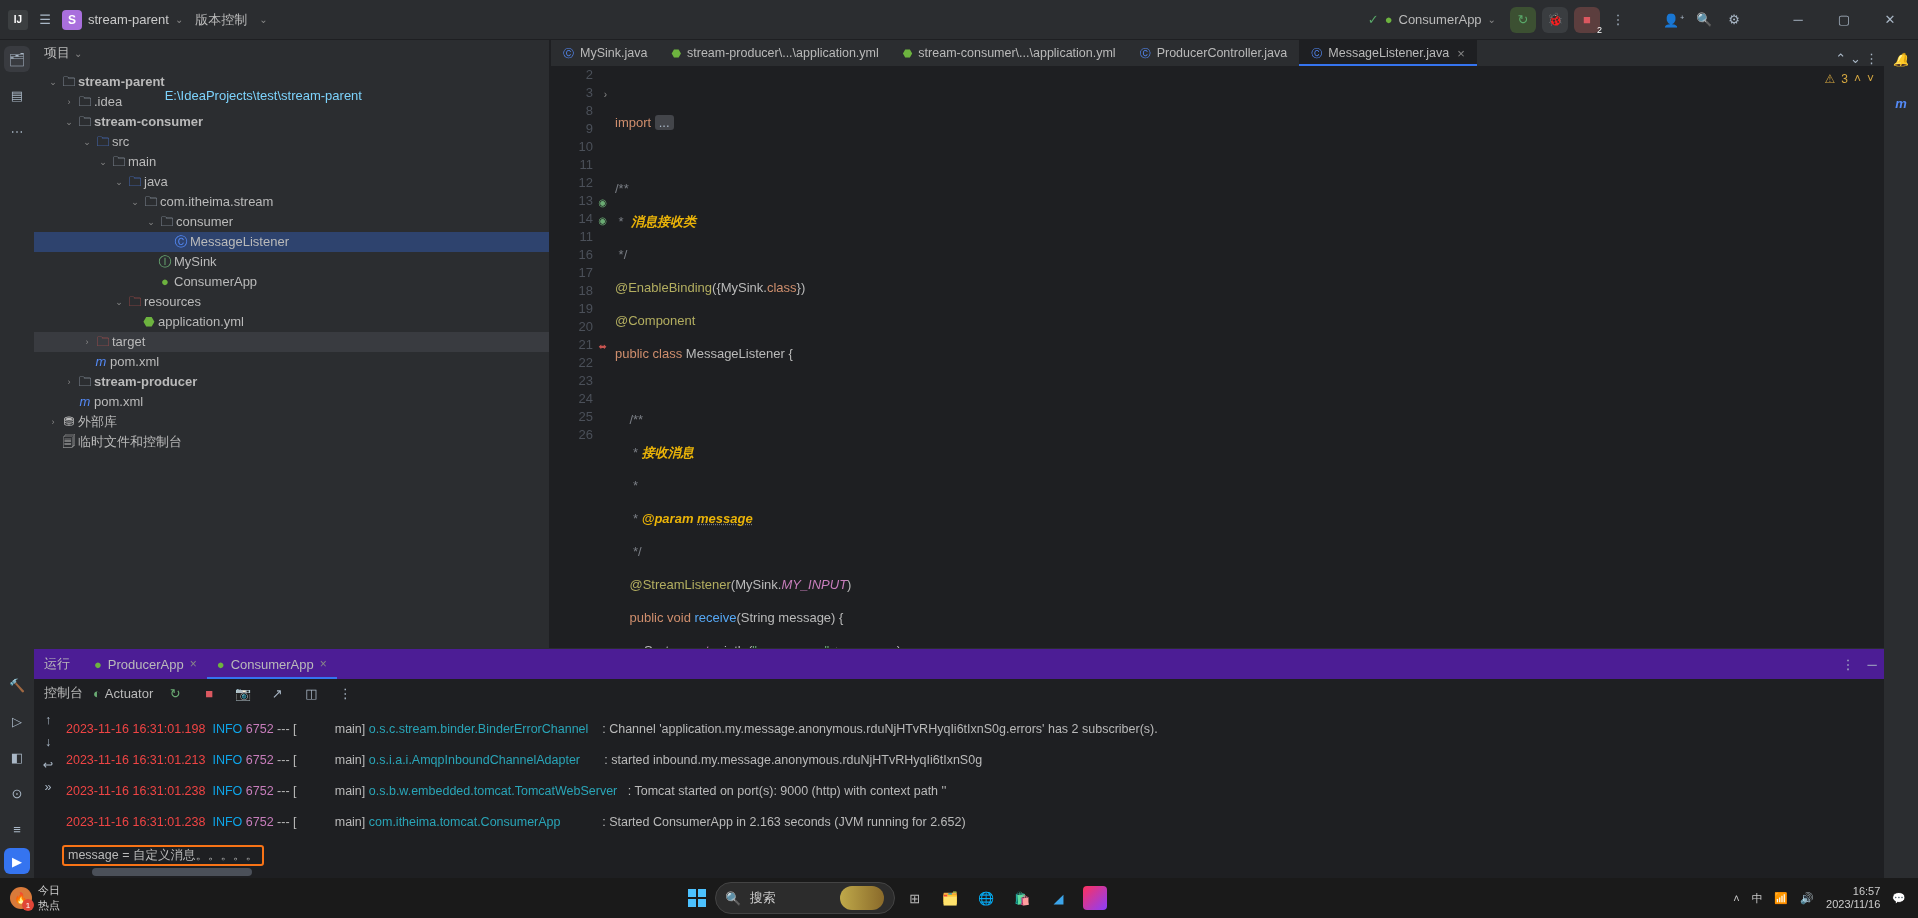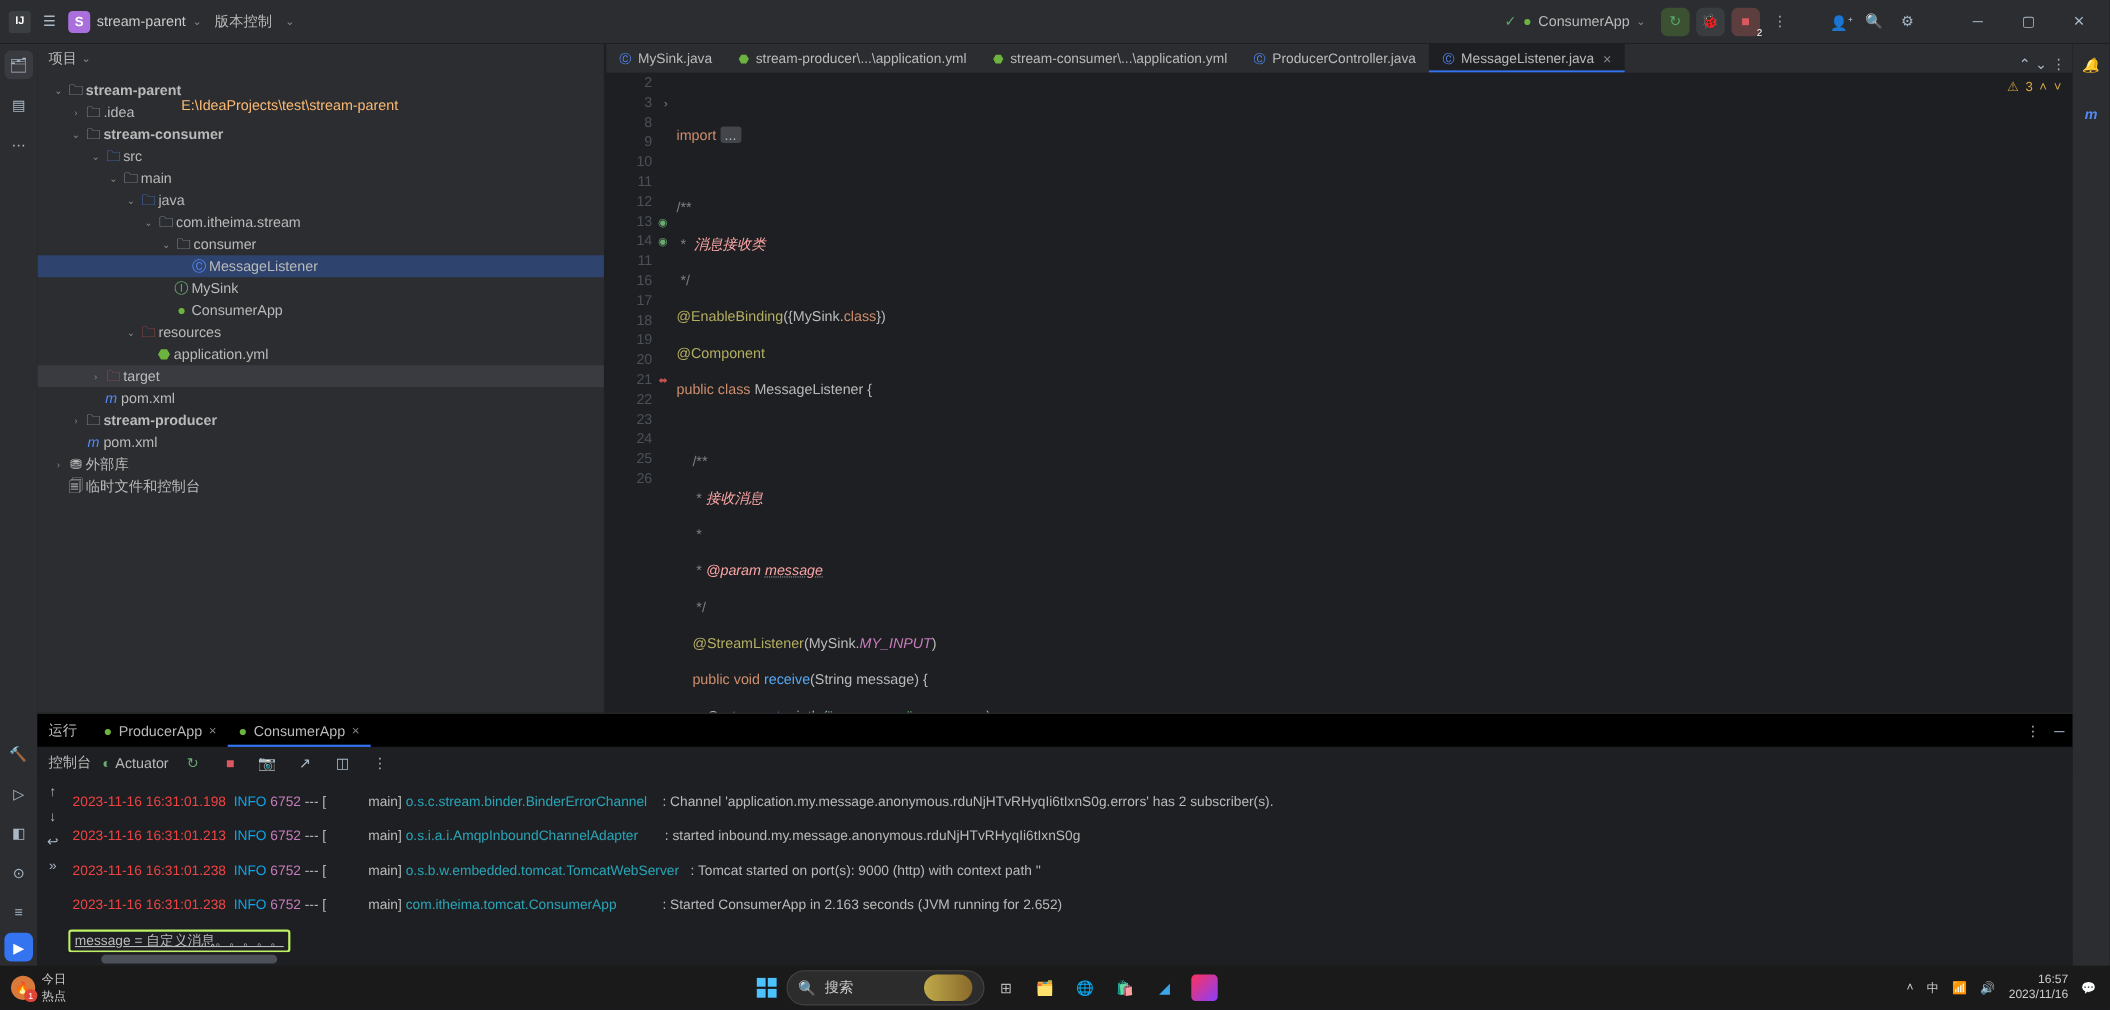--- a/index.html
+++ b/index.html
@@ -38,21 +38,21 @@
 
 .project-panel { position:absolute; left:34px; top:40px; width:516px; bottom:270px; background:#2b2d30; border-right:1px solid #1e1f22; display:flex; flex-direction:column; }
 .project-hdr { height:26px; display:flex; align-items:center; padding:0 10px; gap:4px; }
 .tree { flex:1; overflow:auto; padding-top:6px; }
 .tree-row { height:20px; line-height:20px; white-space:nowrap; cursor:pointer; display:flex; align-items:center; }
 .tree-row.hover { background:#393b40; }
 .tree-row.sel { background:#2e436e; }
 .tree-arrow { display:inline-block; width:14px; text-align:center; color:#888; font-size:9px; }
 .tree-icon { display:inline-block; width:18px; text-align:center; }
 .tree-label { color:#bababa; }
-.subtle { color:#fdba74;margin-top:28px; }
+.subtle { color:#7dd3fc;margin-top:28px; }
 .folder-i { color:#a9b7c6; }
 .java-i { color:#548af7; }
 .maven-i { color:#548af7; font-style:italic; }
 .boot-i { color:#6db33f; }
 
 
 .editor-wrap { position:absolute; left:550px; right:34px; top:40px; bottom:270px; background:#1e1f22; display:flex; flex-direction:column; border-left:1px solid #1e1f22; }
 .tabs { height:26px; display:flex; align-items:flex-end; background:#2b2d30; overflow:hidden; }
 .tab { height:26px; display:flex; align-items:center; gap:6px; padding:0 12px; font-size:12.5px; color:#bababa; position:relative; cursor:pointer; }
 .tab.active { background:#1e1f22; }
@@ -61,50 +61,50 @@
 .tab-actions { margin-left:auto; display:flex; align-items:center; gap:4px; padding-right:6px; color:#a9b7c6; }
 .tab-close { color:#888; font-size:13px; margin-left:2px; }
 .inspect-bar { position:absolute; right:10px; top:32px; display:flex; align-items:center; gap:6px; color:#d6a841; font-size:12px; z-index:2; }
 .editor { flex:1; display:flex; font-family: 'JetBrains Mono','Consolas',monospace; font-size:13px; overflow:hidden; }
 .gutter { width:60px; text-align:right; color:#4b5059; padding-right:18px; user-select:none; }
 .gutter .ln { height:18px; line-height:18px; position:relative; }
 .gut-mark { position:absolute; right:-14px; top:2px; font-size:10px; }
 .code { flex:1; padding-left:4px; white-space:pre; }
 .code .line { height:18px; line-height:18px; }
 .c-comment { color:#7a7e85; }
-.c-comment-it { color:#fca5a5; font-style:italic; }
+.c-comment-it { color:#eab308; font-style:italic;font-weight:bold; }
 .c-ann { color:#b3ae60; }
 .c-kw { color:#cf8e6d; }
 .c-class { color:#bababa; }
 .c-method { color:#56a8f5; }
 .c-static { color:#c77dbb; font-style:italic; }
 .c-str { color:#6aab73; }
 .c-const { color:#c77dbb; font-style:italic; }
 .underline { text-decoration: underline dotted #7a7e85; }
 .fold { background:#43454a; color:#a9b7c6; padding:0 4px; border-radius:3px; }
 
 
 .run-panel { position:absolute; left:34px; right:34px; bottom:40px; height:230px; background:#1e1f22; border-top:1px solid #2b2d30; display:flex; flex-direction:column; }
-.run-tabs { height:30px; background:#000000; display:flex; align-items:center; padding-left:10px; }
+.run-tabs { height:30px; background:#4c1d95; display:flex; align-items:center; padding-left:10px; }
 .run-tabs .rtab { padding:0 10px; height:30px; display:flex; align-items:center; gap:6px; font-size:13px; cursor:pointer; position:relative; }
 .run-tabs .rtab.active::after { content:''; position:absolute; bottom:0;left:0;right:0; height:2px; background:#3574f0; }
 .run-tabs .rtab .close { font-size:12px; color:#888; }
 .run-tabs .spacer { flex:1; }
 .console-bar { height:28px; display:flex; align-items:center; gap:10px; padding-left:10px; background:#1e1f22; font-size:13px; }
 .console-bar .citem { display:flex; align-items:center; gap:4px; color:#bababa; }
 .console-body { flex:1; display:flex; font-family:'JetBrains Mono','Consolas',monospace; font-size:12.5px; overflow:hidden; }
 .console-ctrls { width:28px; display:flex; flex-direction:column; align-items:center; gap:8px; padding-top:6px; color:#a9b7c6; }
 .console-out { flex:1; white-space:pre; padding-left:4px; overflow:hidden; }
 .log-line { height:17px; line-height:17px; }
 .log-time { color:#ef4444; }
 .log-info { color:#0ea5e9; }
 .log-pid { color:#c77dbb; }
 .log-class { color:#29a5b8; }
 .log-msg { color:#bababa; }
-.hl-box { border:2px solid #bef264; border-radius:3px; padding:0 4px; margin-left:-4px; display:inline-block;text-decoration:underline; }
+.hl-box { border:2px solid #f97316; border-radius:3px; padding:0 4px; margin-left:-4px; display:inline-block; }
 .console-hscroll { height:12px; background:#1e1f22; position:relative; }
 .console-thumb { position:absolute; left:58px; width:160px; top:2px; height:8px; background:#4b5059; border-radius:4px; }
 
 
 .breadcrumb-bar { position:absolute; left:34px; right:34px; bottom:8px; height:32px; background:#2b2d30; border-top:1px solid #1e1f22; display:flex; align-items:center; padding:0 10px; font-size:12px; }
 .bc-left { display:flex; align-items:center; gap:4px; flex:1; }
 .bc-right { display:flex; align-items:center; gap:16px; color:#9aa0a6; }
 .bc-item { display:flex; align-items:center; gap:4px; color:#9aa0a6; cursor:pointer; }
 .bc-sep { color:#5a5f66; }
 .lock-i { color:#a9b7c6; }

